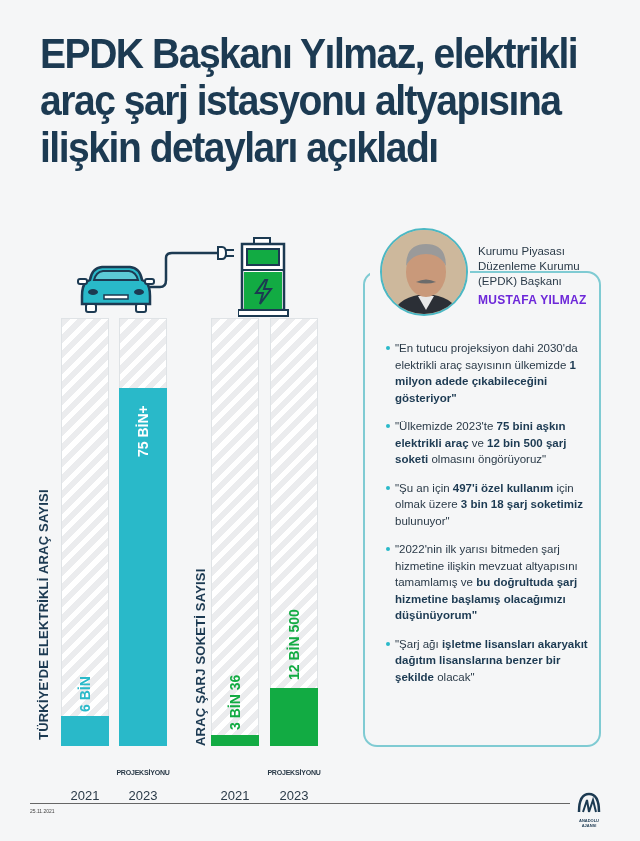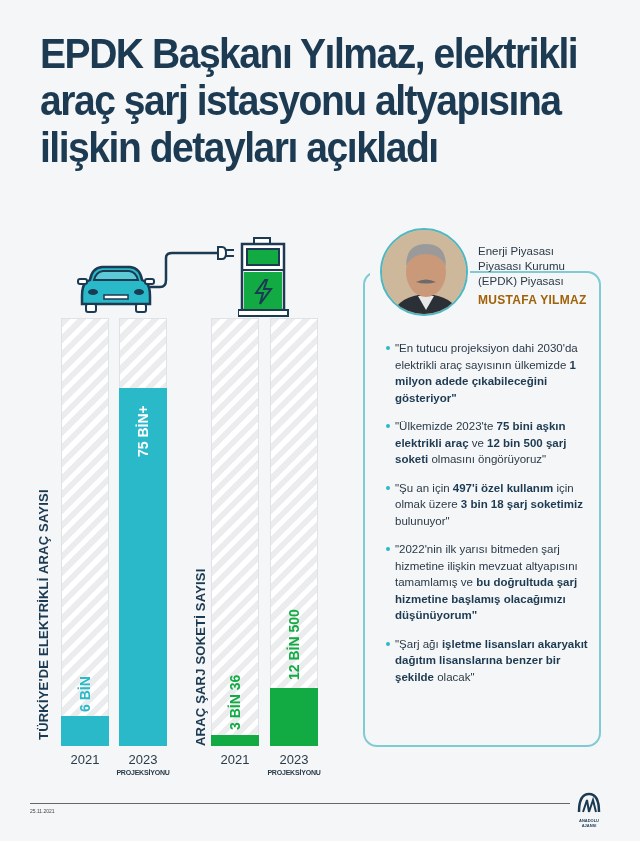--- a/index.html
+++ b/index.html
@@ -2,28 +2,28 @@
 <html><head>
 <meta charset="utf-8">
 <style>
   * { margin:0; padding:0; box-sizing:border-box; }
   body { width:640px; height:841px; background:#f5f6f7; font-family:"Liberation Sans", sans-serif; position:relative; overflow:hidden; color:#1c3a52; }
   .title { position:absolute; left:40px; top:30px; width:580px; font-family:"Liberation Sans", sans-serif; font-weight:bold; font-size:42px; line-height:47px; color:#1c3a52; letter-spacing:-1.6px; transform:scaleX(0.93); transform-origin:left top; }
   .bar { position:absolute; top:318px; height:428px; width:48px; border:1px solid #dfe3e6;
     background: repeating-linear-gradient(135deg, #ebecee 0px, #ebecee 6px, #ffffff 6px, #ffffff 11px); }
   .fill { position:absolute; left:-1px; right:-1px; bottom:-1px; }
   .vlabel { position:absolute; font-weight:bold; font-size:14px; white-space:nowrap; transform:rotate(-90deg); transform-origin:left top; }
-  .year { position:absolute; top:752px; font-size:13px; color:#2a3a48; text-align:center; width:60px; }
+  .year { position:absolute; top:788px; font-size:13px; color:#2a3a48; text-align:center; width:60px; }
   .proj { position:absolute; top:769px; font-size:7px; font-weight:bold; color:#2a3a48; text-align:center; width:70px; letter-spacing:-0.2px; }
   .axislabel { position:absolute; font-weight:bold; font-size:13px; color:#1c3a52; white-space:nowrap; transform:rotate(-90deg); transform-origin:left top; letter-spacing:0.2px; }
   .quote-box { position:absolute; left:363px; top:271px; width:238px; height:476px; border:2px solid #7fcbd3; border-radius:14px; }
   .photo-mask { position:absolute; left:370px; top:262px; width:100px; height:24px; background:#f5f6f7; }
   .photo { position:absolute; left:380px; top:228px; width:88px; height:88px; border-radius:50%; border:2px solid #4bb8c4; overflow:hidden; background:#d9c7b0; }
   .role { position:absolute; left:478px; top:244px; font-size:11.5px; line-height:15px; color:#2a3a48; }
-  .name { position:absolute; left:478px; top:293px; font-size:12px; font-weight:bold; color:#a16207; letter-spacing:0.3px; }
+  .name { position:absolute; left:478px; top:293px; font-size:12px; font-weight:bold; color:#6d28d9; letter-spacing:0.3px; }
   .quotes { position:absolute; left:386px; top:340px; width:212px; list-style:none; }
   .quotes li { position:relative; font-size:11.5px; line-height:16.5px; color:#2a3a48; padding-left:9px; margin-bottom:12px; }
   .quotes li::before { content:""; position:absolute; left:0; top:6px; width:4px; height:4px; border-radius:50%; background:#29b9c9; }
   .quotes b { color:#1c3a52; }
   .footer-line { position:absolute; left:30px; top:803px; width:540px; height:1px; background:#666; }
   .date { position:absolute; left:30px; top:808px; font-size:5px; color:#444; }
   .logo { position:absolute; left:572px; top:792px; width:34px; height:32px; text-align:center; }
 </style>
 </head>
 <body>
@@ -89,23 +89,23 @@
   <svg width="88" height="88" viewBox="0 0 88 88">
     <rect width="88" height="88" fill="#cdb89c"></rect>
     <path d="M10 88 Q14 66 44 64 Q74 66 78 88 Z" fill="#2b2f36"></path>
     <path d="M36 66 L44 80 L52 66 Z" fill="#e8e8e8"></path>
     <ellipse cx="44" cy="42" rx="20" ry="25" fill="#c9997a"></ellipse>
     <path d="M24 36 Q24 14 44 14 Q64 14 64 36 Q58 24 44 24 Q30 24 24 36 Z" fill="#9a9a9a"></path>
     <path d="M34 52 Q44 47 54 52 Q44 55 34 52 Z" fill="#6b6b6b"></path>
   </svg>
 </div>
 <div class="role">
-  <div>Enerji Piyasası</div>
-  <div>Piyasası Kurumu</div>
-  <div>(EPDK) Piyasası</div>
+  <div>Kurumu Piyasası</div>
+  <div>Düzenleme Kurumu</div>
+  <div>(EPDK) Başkanı</div>
 </div>
 <div class="name">MUSTAFA YILMAZ</div>
 
 <ul class="quotes">
     <li><span>"En tutucu projeksiyon dahi 2030'da elektrikli araç sayısının ülkemizde </span><b>1 milyon adede çıkabileceğini gösteriyor"</b></li>
     <li><span>"Ülkemizde 2023'te </span><b>75 bini aşkın elektrikli araç</b><span> ve </span><b>12 bin 500 şarj soketi</b><span> olmasını öngörüyoruz"</span></li>
     <li><span>"Şu an için </span><b>497'i özel kullanım</b><span> için olmak üzere </span><b>3 bin 18 şarj soketimiz</b><span> bulunuyor"</span></li>
     <li><span>"2022'nin ilk yarısı bitmeden şarj hizmetine ilişkin mevzuat altyapısını tamamlamış ve </span><b>bu doğrultuda şarj hizmetine başlamış olacağımızı düşünüyorum"</b></li>
     <li><span>"Şarj ağı </span><b>işletme lisansları akaryakıt dağıtım lisanslarına benzer bir şekilde</b><span> olacak"</span></li>
   </ul>

